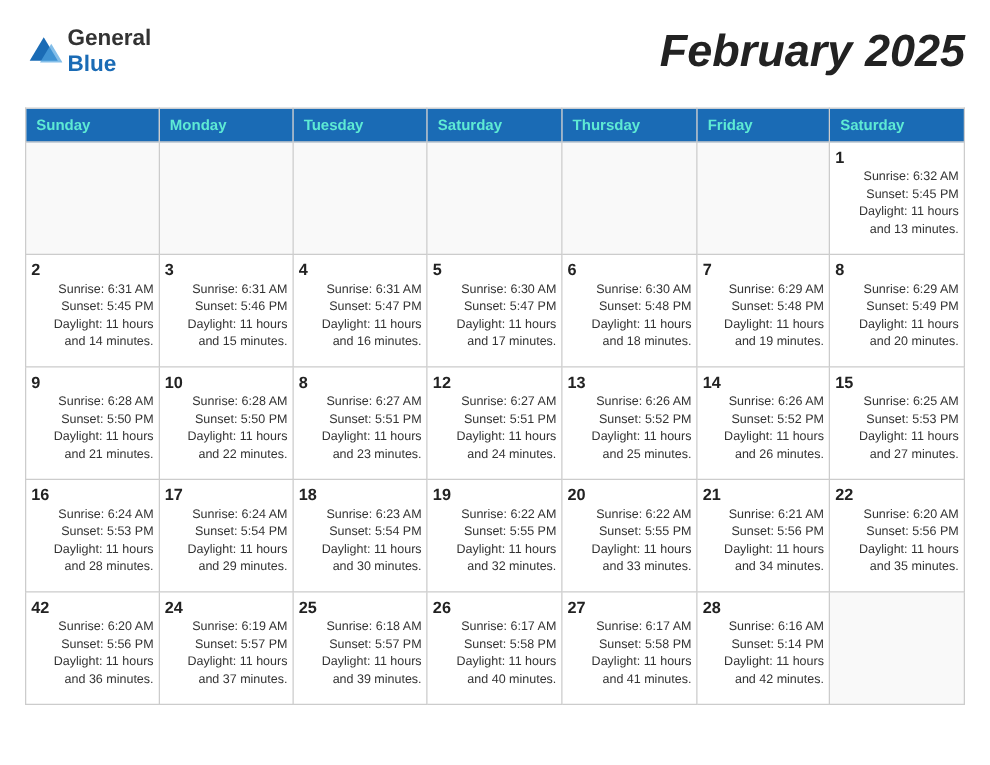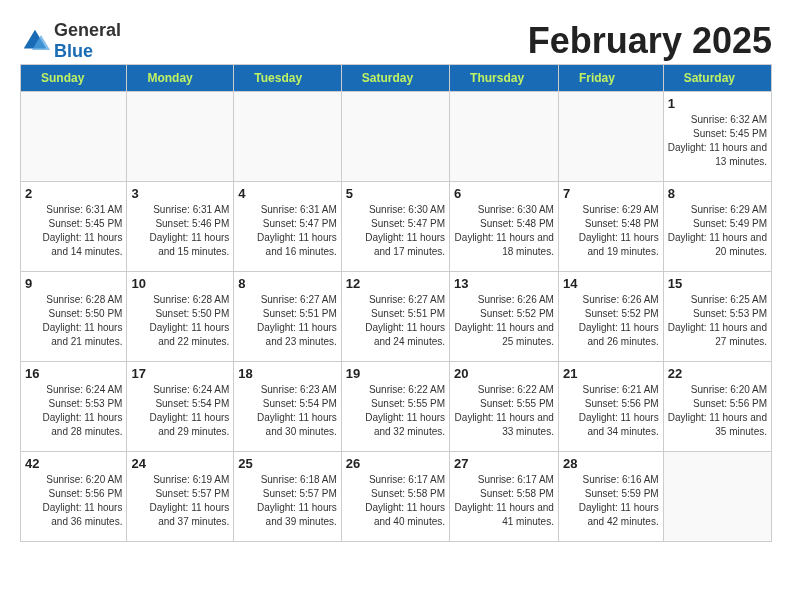--- a/index.html
+++ b/index.html
@@ -7,21 +7,21 @@
       font-family: Arial, sans-serif;
       background: #fff;
       width: 792px;
       min-height: 612px;
       padding: 20px;
     }
     .header-area {
       display: flex;
       justify-content: space-between;
       align-items: flex-start;
-      margin-bottom: 2px;
+      margin-bottom: 24px;
     }
     .logo {
       display: flex;
       align-items: center;
     }
     .logo-text-general {
       font-size: 18px;
       font-weight: bold;
       color: #333;
     }
@@ -30,39 +30,40 @@
       font-weight: bold;
       color: #1a6bb5;
     }
     .logo-icon {
       width: 30px;
       height: 30px;
       margin-right: 4px;
     }
     .title-area {
       text-align: right;
+      font-style: italic;
     }
     .month-title {
       font-size: 36px;
       font-weight: bold;
       color: #222;
     }
     .location-title {
       font-size: 16px;
       color: #444;
     }
     .calendar-table {
       width: 100%;
       border-collapse: collapse;
       font-size: 11px;
     }
     .calendar-table th {
       background-color: #1a6bb5;
-      color: #bef264;
-      padding: 6px 20px;
+      color: #5eead4;
+      padding: 6px 8px;
       text-align: left;
       font-size: 12px;
       border: 1px solid #ccc;
     }
     .calendar-table td {
       border: 1px solid #ccc;
       vertical-align: top;
       padding: 4px;
       height: 90px;
       width: 113px;
@@ -290,19 +291,19 @@
         </td>
         <td>
           <span class="day-number">27</span>
           <div class="day-info">Sunrise: 6:17 AM
 Sunset: 5:58 PM
 Daylight: 11 hours and 41 minutes.</div>
         </td>
         <td>
           <span class="day-number">28</span>
           <div class="day-info">Sunrise: 6:16 AM
-Sunset: 5:59 PM
+Sunset: 5:14 PM
 Daylight: 11 hours and 42 minutes.</div>
         </td>
         <td class="empty"></td>
       </tr>
     </tbody>
 </table>
 
 </body></html>

